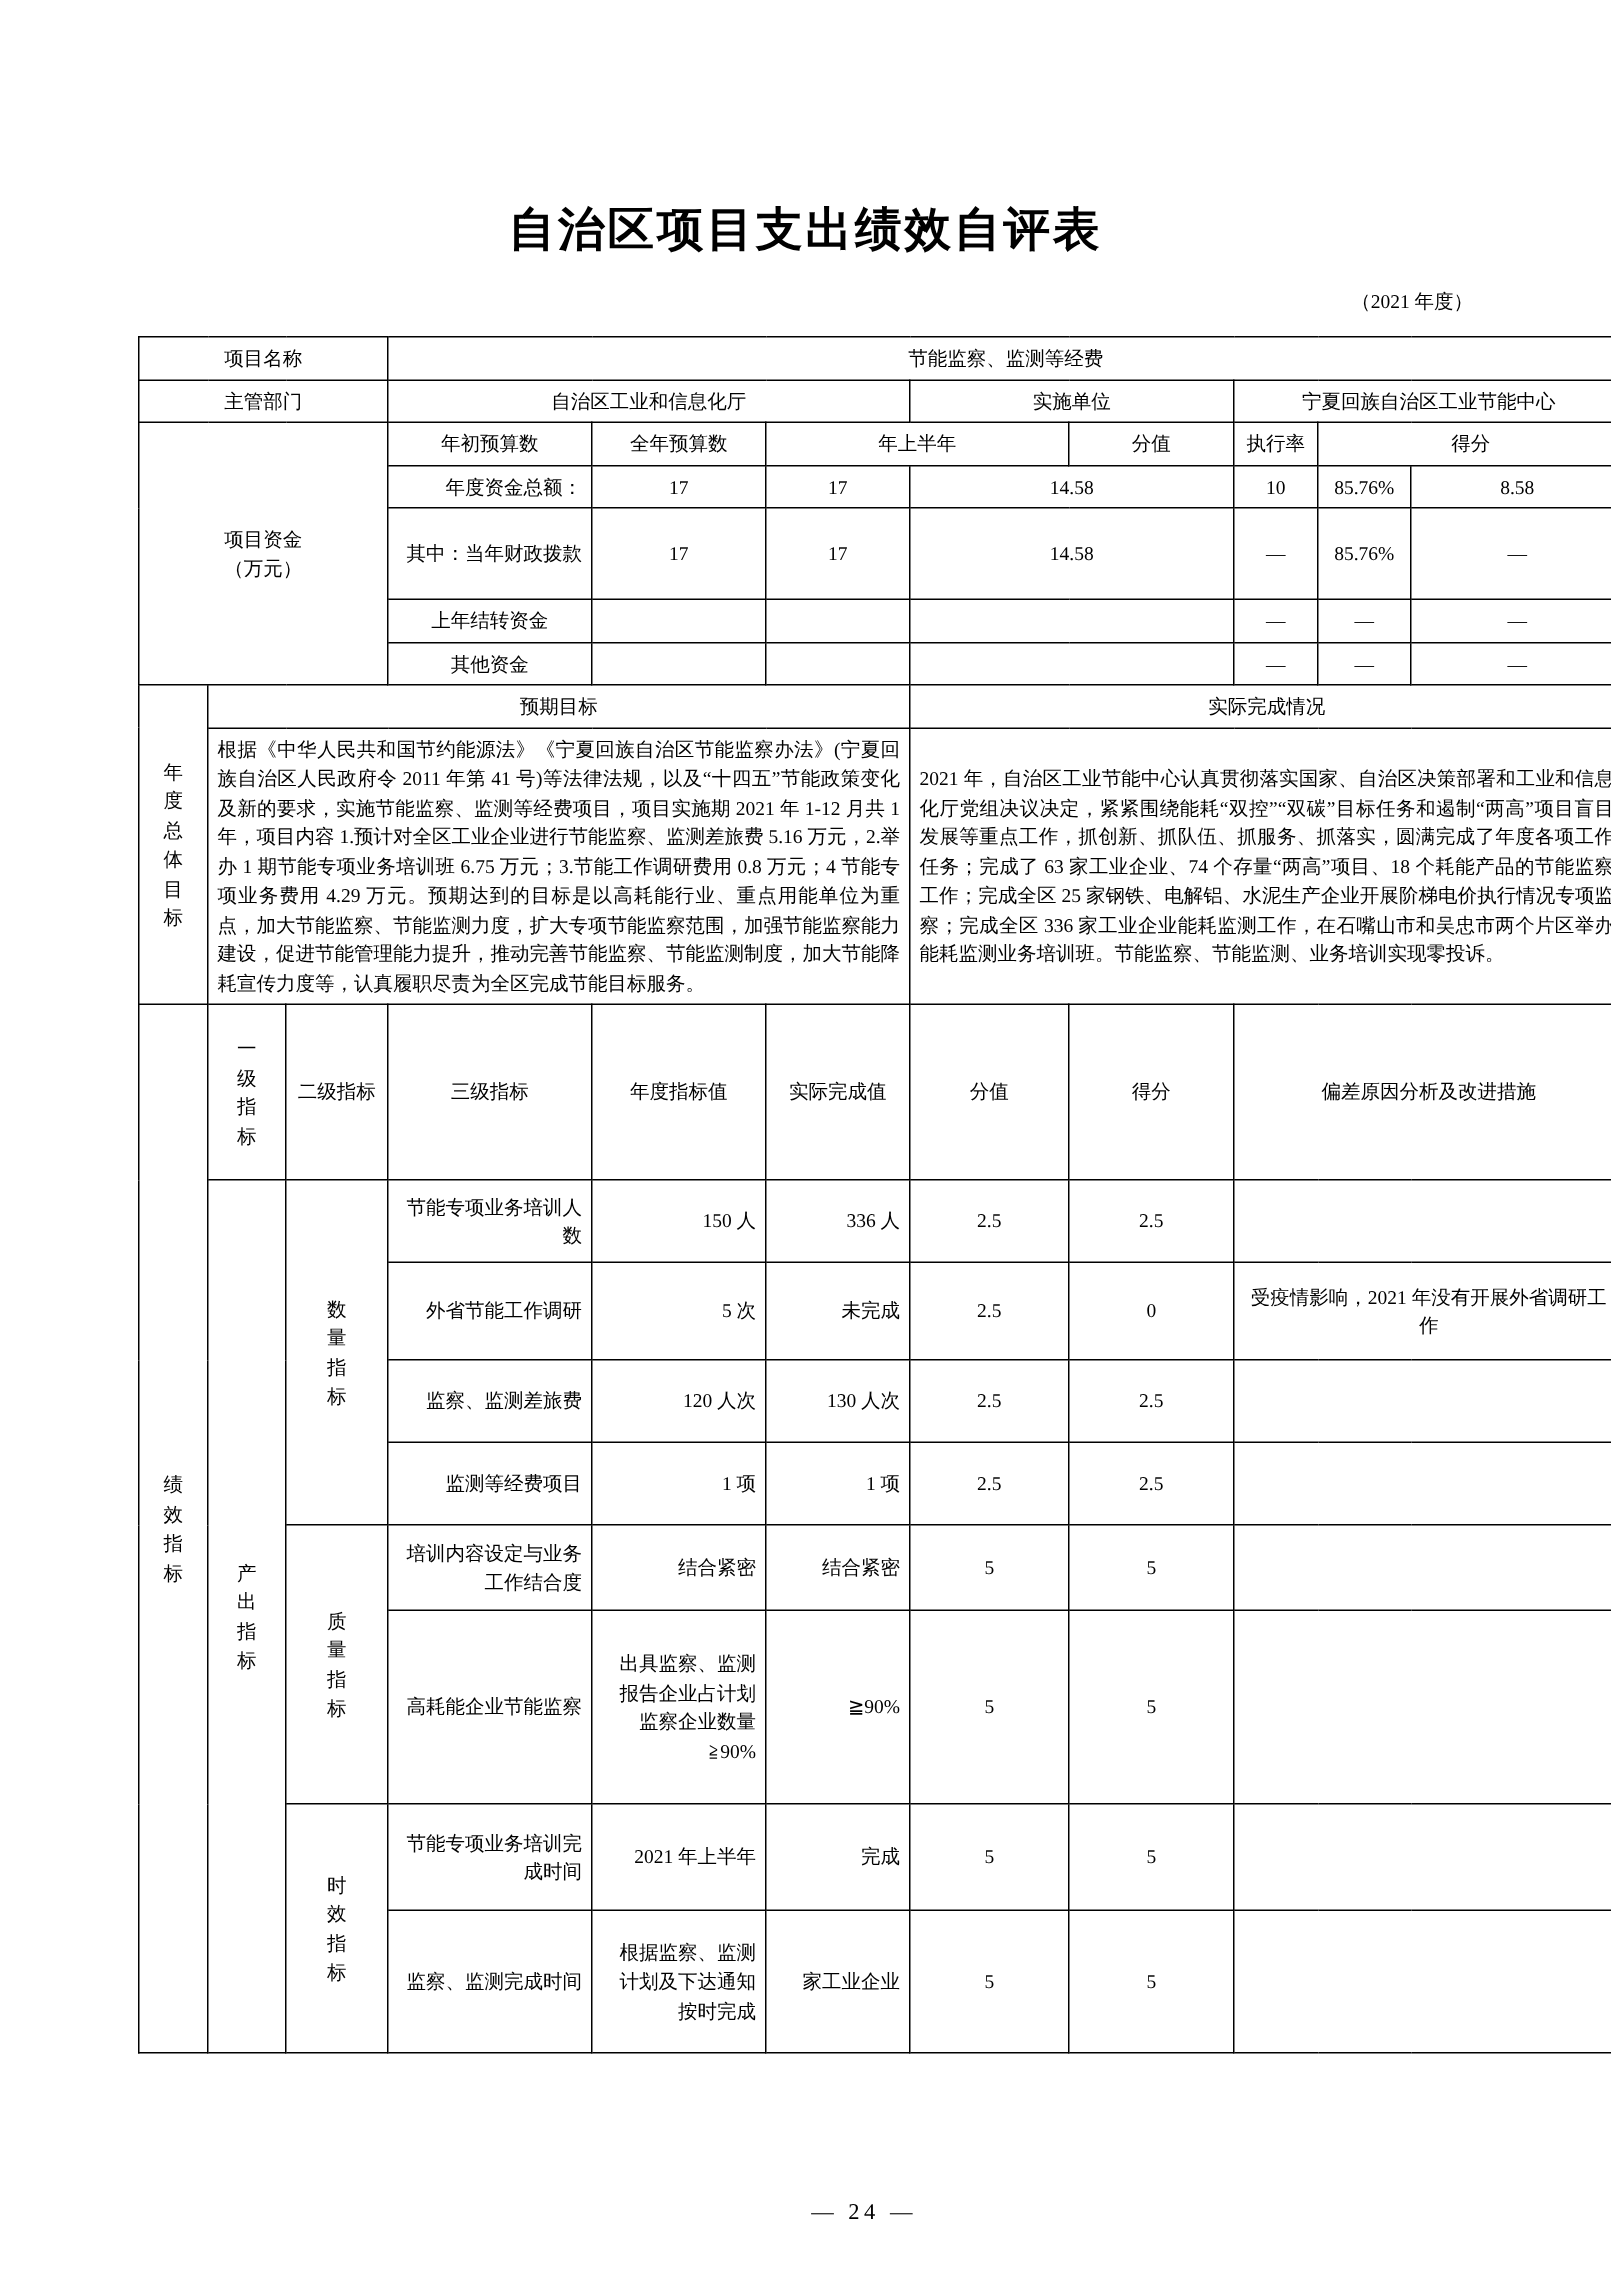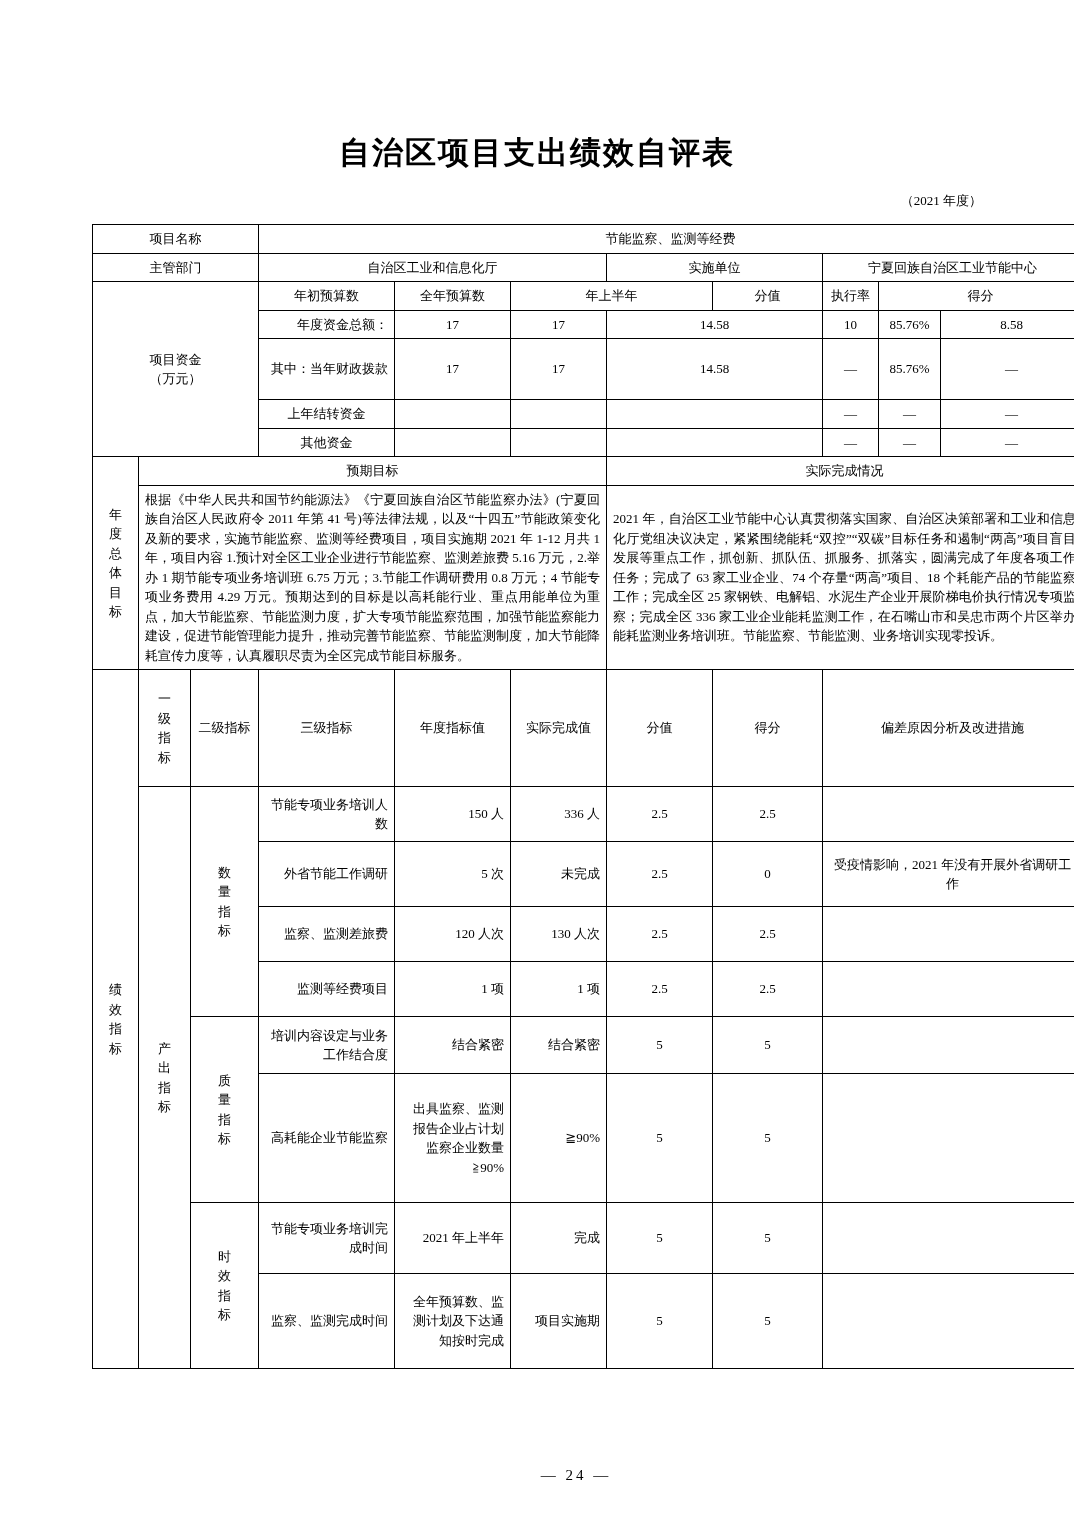--- a/index.html
+++ b/index.html
@@ -285,22 +285,22 @@
       <td class="l" style="height:62px">节能专项业务培训完成时间</td>
       <td class="l">2021 年上半年</td>
       <td class="l">完成</td>
       <td class="c">5</td>
       <td class="c">5</td>
       <td class="c small" colspan="3"></td>
     </tr>
 
     <tr>
       <td class="l" style="height:86px">监察、监测完成时间</td>
-      <td class="l">全年预算数、监测计划及下达通知按时完成</td>
-      <td class="l">项目实施期</td>
+      <td class="l">根据监察、监测计划及下达通知按时完成</td>
+      <td class="l">家工业企业</td>
       <td class="c">5</td>
       <td class="c">5</td>
       <td class="c small" colspan="3"></td>
     </tr>
 
   </tbody>
     </table>
 
   <div class="pager">— 24 —</div>
 </div>

